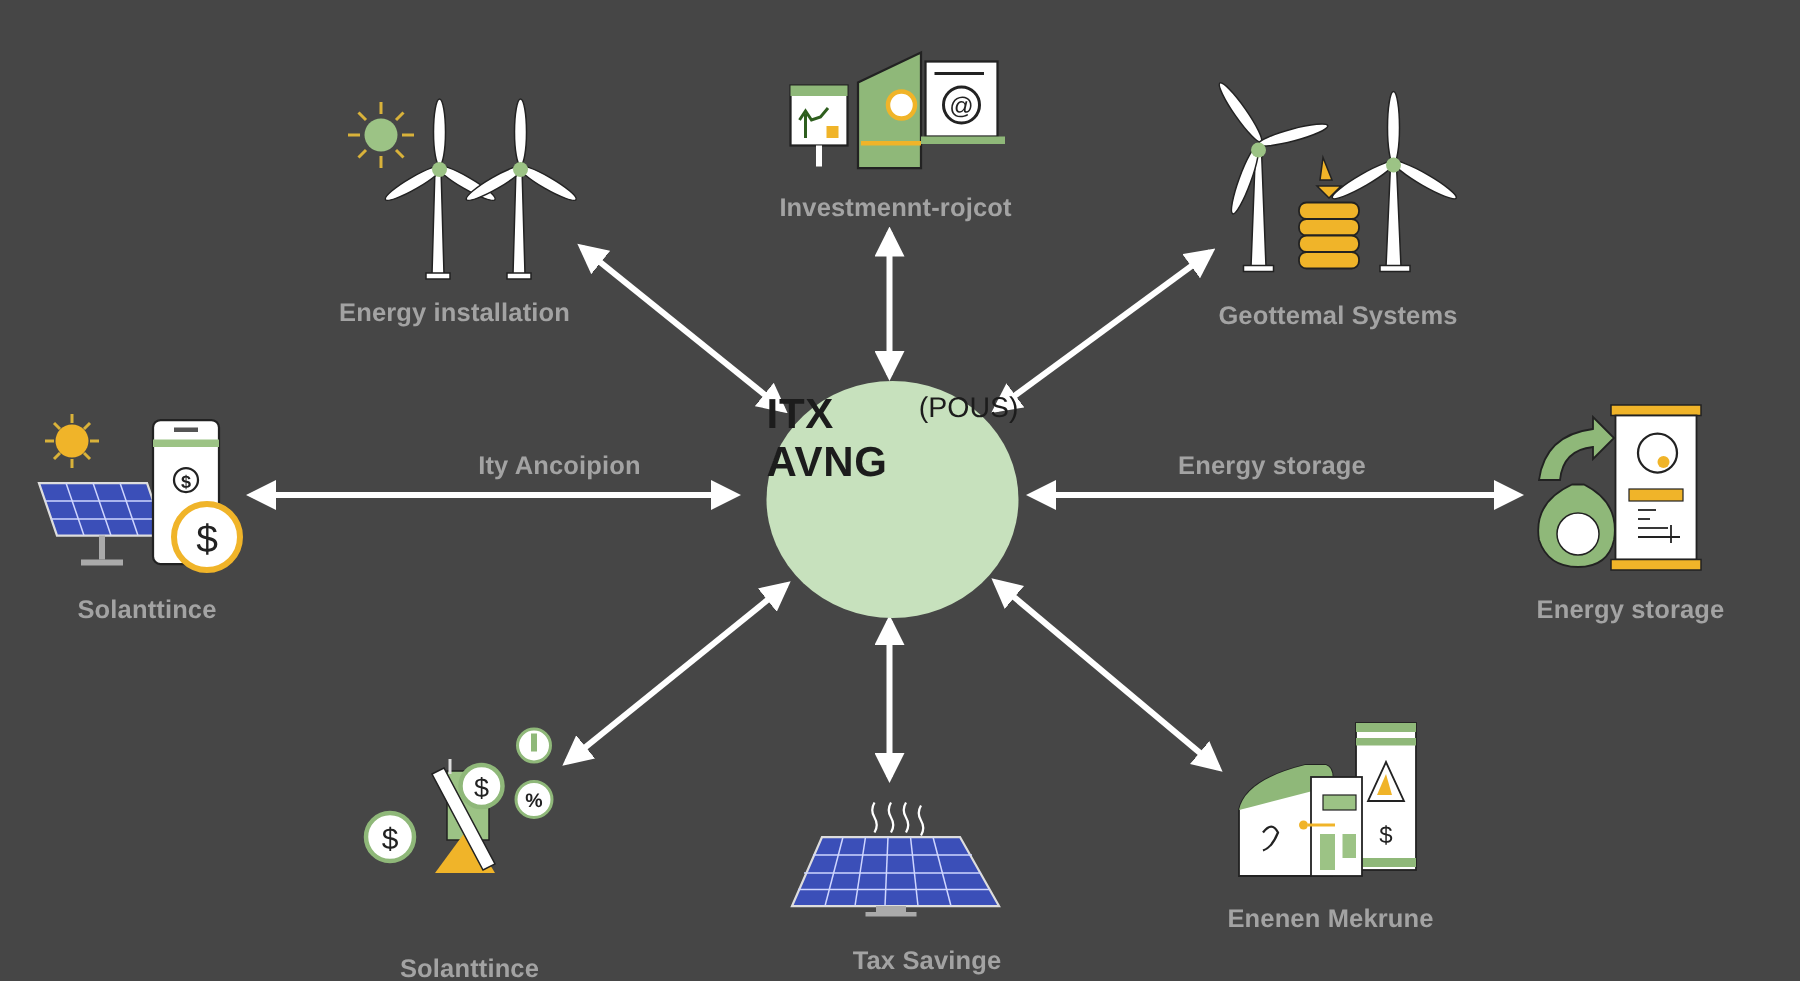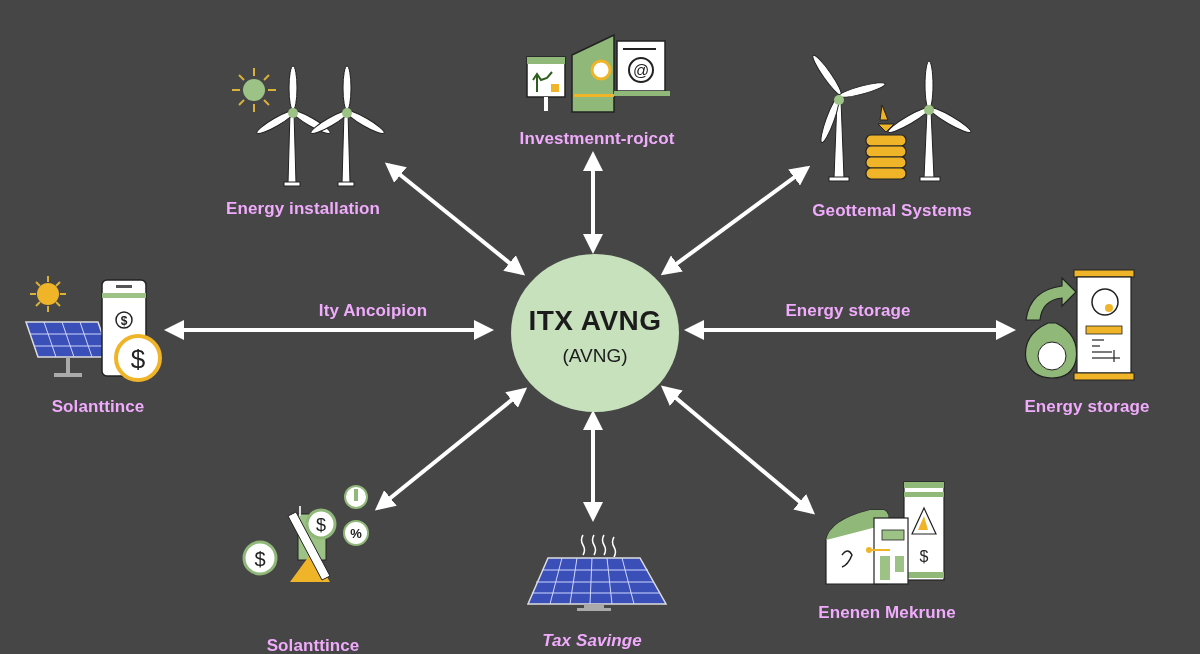--- a/index.html
+++ b/index.html
@@ -4,27 +4,27 @@
 <style>
   html, body { margin: 0; padding: 0; }
   body {
     width: 1200px; height: 654px; overflow: hidden;
     background: #464646;
     font-family: "Liberation Sans", "DejaVu Sans", sans-serif;
     position: relative;
   }
   #stage { position: absolute; left: 0; top: 0; width: 1200px; height: 654px; }
   .lbl {
-    position: absolute; color: #f0abfc; font-weight: bold; font-size: 17px;
+    position: absolute; color: #a3a3a3; font-weight: bold; font-size: 17px;
     white-space: nowrap; transform: translateX(-50%); letter-spacing: 0.1px;
   }
   .hub {
     position: absolute; left: 511px; top: 254px; width: 168px; height: 158px;
     border-radius: 50%; background: #c7e1bd;
-    display: flex; flex-direction: column; align-items: center; justify-content: center;
+    display: flex; flex-direction: row; align-items: flex-start; justify-content: center;
   }
   .hub-title { font-size: 28px; font-weight: bold; color: #1c1c1c; margin-top: 6px; letter-spacing: 0.5px; }
   .hub-sub { font-size: 19px; color: #1c1c1c; margin-top: 8px; }
   svg.icons { position: absolute; left: 0; top: 0; }
 </style>
 </head>
 <body>
 
 <div id="stage">
 
@@ -217,27 +217,27 @@
       <rect x="880" y="556" width="10" height="24" fill="#9cc385"></rect>
       <rect x="895" y="556" width="9" height="16" fill="#9cc385"></rect>
       <circle cx="869" cy="550" r="3" fill="#f0b429"></circle>
       <line x1="872" y1="550" x2="890" y2="550" stroke="#f0b429" stroke-width="2"></line>
       <path d="M842 555 q6 -8 10 0 q-4 10 -10 12" stroke="#222" stroke-width="1.5" fill="none"></path>
     </g>
   </svg>
 
   <div class="hub">
     <div class="hub-title">ITX AVNG</div>
-    <div class="hub-sub">(AVNG)</div>
+    <div class="hub-sub">(POUS)</div>
   </div>
 
   <div class="lbl" style="left:303px; top:199px;">Energy installation</div>
   <div class="lbl" style="left:597px; top:129px;">Investmennt-rojcot</div>
   <div class="lbl" style="left:892px; top:201px;">Geottemal Systems</div>
   <div class="lbl" style="left:98px; top:397px;">Solanttince</div>
   <div class="lbl" style="left:1087px; top:397px;">Energy storage</div>
   <div class="lbl" style="left:313px; top:636px;">Solanttince</div>
-  <div class="lbl" style="left:592px; top:631px;font-style:italic;">Tax Savinge</div>
+  <div class="lbl" style="left:618px; top:631px;">Tax Savinge</div>
   <div class="lbl" style="left:887px; top:603px;text-align:center;">Enenen Mekrune</div>
 
   <div class="lbl" style="left:373px; top:301px;text-align:center;">Ity Ancoipion</div>
   <div class="lbl" style="left:848px; top:301px;">Energy storage</div>
 </div>
 
 </body></html>

